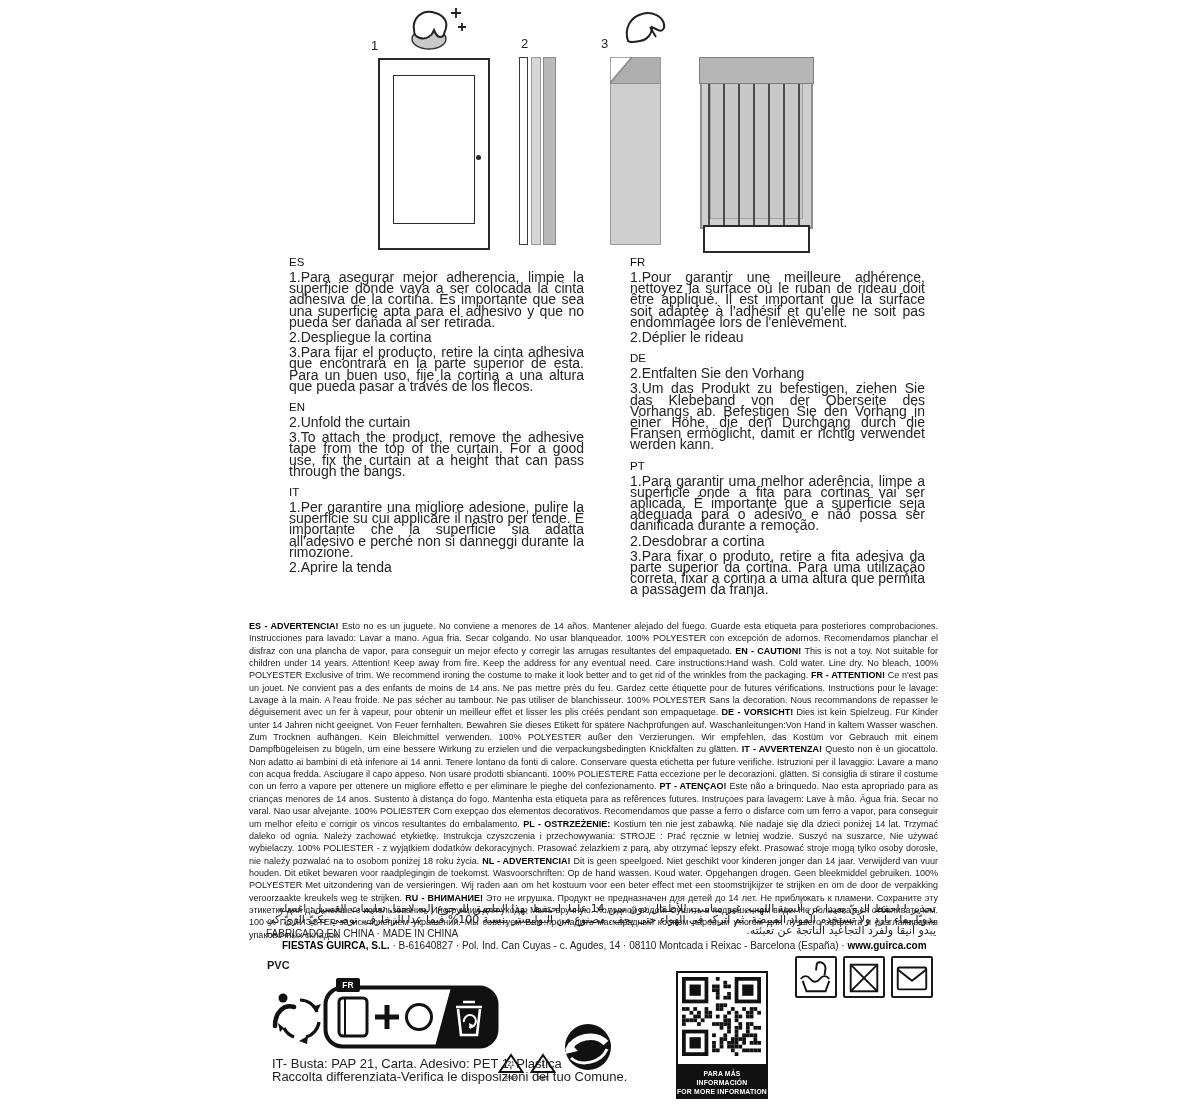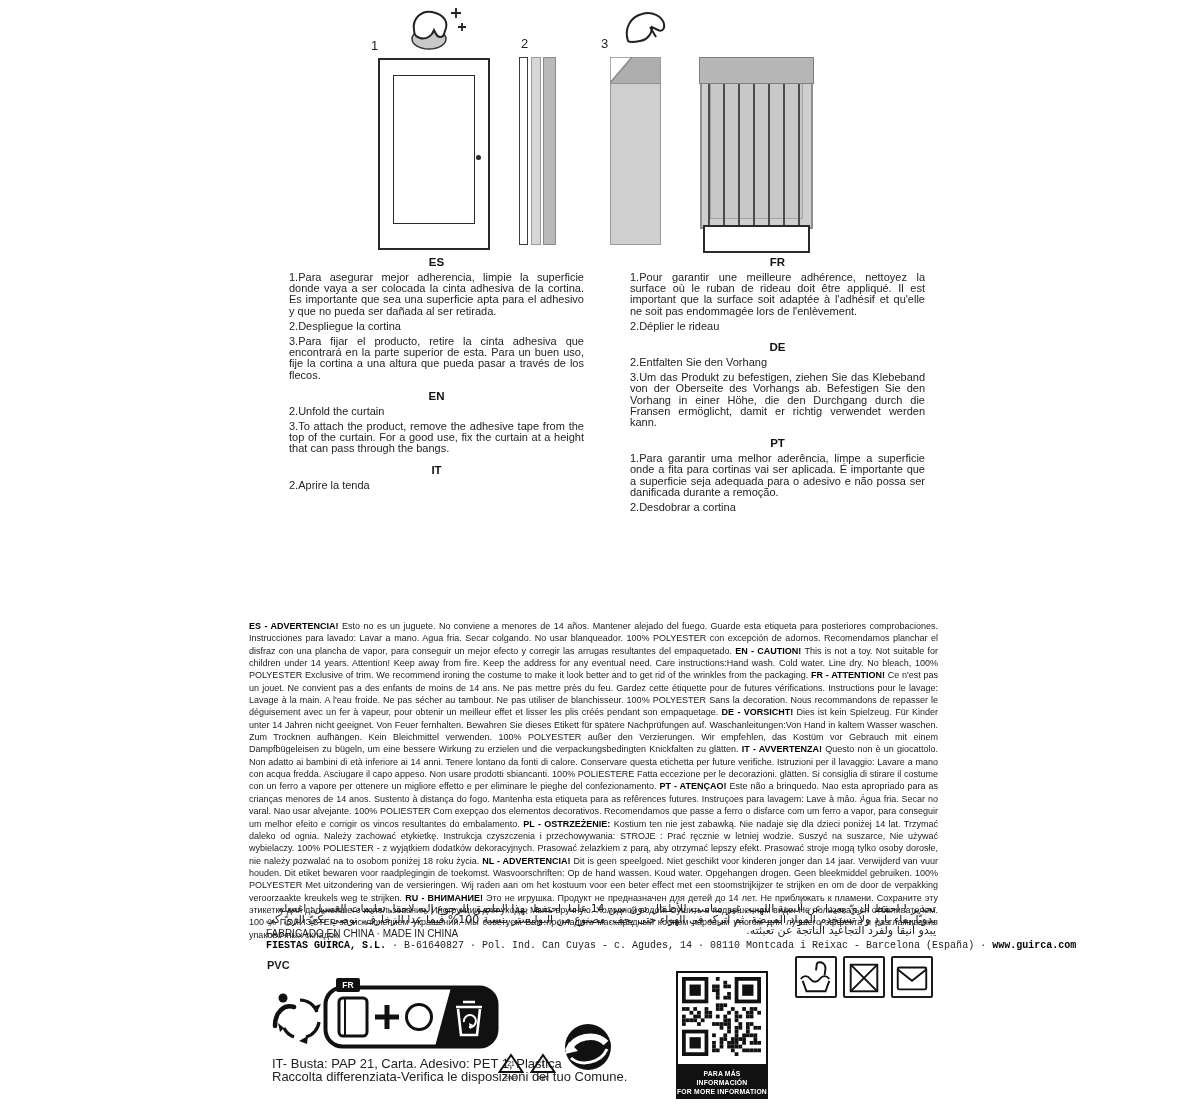--- a/index.html
+++ b/index.html
@@ -34,33 +34,33 @@
   .rdoor .chead { position:absolute; left:-1px; right:-1px; top:0; height:27px; background:#b6b6b6; border:1.5px solid #7f7f7f; }
   .rdoor .fringe { position:absolute; left:8px; right:7px; top:27px; height:141px;
     background:repeating-linear-gradient(90deg,#4b4b4b 0 1.8px, transparent 1.8px 15px); }
   .rdoor .base { position:absolute; left:3px; right:3px; bottom:0; height:28px; background:#fff; border:2px solid #2a2a2a; }
 
   
   .lang-col { position:absolute; top:256px; width:295px; }
   .col-left  { left:289px; }
   .col-right { left:630px; }
   .lang-sec { margin-bottom:9px; }
-  .lang-sec h3 { font-size:11.5px; font-weight:bold; margin:0 0 4px; color:#111;text-align:center; }
-  .lang-sec p { font-size:11px; line-height:11.2px; text-align:justify; margin:0 0 4px; color:#242424; }
+  .lang-sec h3 { font-size:11.5px; font-weight:normal; margin:0 0 4px; color:#111; }
+  .lang-sec p { font-size:14px; line-height:11.2px; text-align:justify; margin:0 0 4px; color:#242424; }
 
   
   .warning { position:absolute; left:249px; top:620px; width:689px;
     font-size:9px; line-height:12.35px; text-align:justify; color:#1b1b1b; }
   .warning b { font-weight:bold; color:#000; }
 
   .arabic { position:absolute; left:262px; top:904px; width:674px; direction:rtl;
     font-size:11px; line-height:10.8px; text-align:right; font-family:"DejaVu Sans",sans-serif; color:#1b1b1b; }
 
   .madein  { position:absolute; left:266px; top:928px; font-size:10px; color:#222; }
-  .company { position:absolute; left:266px; top:940px; font-size:10px; color:#222;font-family:Liberation Mono, monospace; }
+  .company { position:absolute; left:282px; top:940px; font-size:10px; color:#222; }
   .company b { font-weight:bold; color:#000; }
 
   
   .pvc { position:absolute; left:267px; top:959px; font-size:11px; font-weight:bold; }
 
   .triman { position:absolute; left:272px; top:990px; }
 
   .frlogo { position:absolute; left:323px; top:985px; width:176px; height:64px; }
   .frtag { position:absolute; left:336px; top:978px; width:24px; height:14px; background:#111; color:#fff;
     font-size:8.5px; font-weight:bold; text-align:center; line-height:14px; border-radius:2px; z-index:2; }
@@ -131,39 +131,41 @@
       <p>2.Despliegue la cortina</p>
       <p>3.Para fijar el producto, retire la cinta adhesiva que encontrará en la parte superior de esta. Para un buen uso, fije la cortina a una altura que pueda pasar a través de los flecos.</p>
     </div>
     <div class="lang-sec">
       <h3>EN</h3>
       <p>2.Unfold the curtain</p>
       <p>3.To attach the product, remove the adhesive tape from the top of the curtain. For a good use, fix the curtain at a height that can pass through the bangs.</p>
     </div>
     <div class="lang-sec">
       <h3>IT</h3>
+      <p>1.Per garantire una migliore adesione, pulire la superficie su cui applicare il nastro per tende. È importante che la superficie sia adatta all'adesivo e perché non si danneggi durante la rimozione.</p>
       <p>2.Aprire la tenda</p>
     </div>
   </div>
 
   <div class="lang-col col-right">
     <div class="lang-sec">
       <h3>FR</h3>
       <p>1.Pour garantir une meilleure adhérence, nettoyez la surface où le ruban de rideau doit être appliqué. Il est important que la surface soit adaptée à l'adhésif et qu'elle ne soit pas endommagée lors de l'enlèvement.</p>
       <p>2.Déplier le rideau</p>
     </div>
     <div class="lang-sec">
       <h3>DE</h3>
       <p>2.Entfalten Sie den Vorhang</p>
       <p>3.Um das Produkt zu befestigen, ziehen Sie das Klebeband von der Oberseite des Vorhangs ab. Befestigen Sie den Vorhang in einer Höhe, die den Durchgang durch die Fransen ermöglicht, damit er richtig verwendet werden kann.</p>
     </div>
     <div class="lang-sec">
       <h3>PT</h3>
       <p>1.Para garantir uma melhor aderência, limpe a superficie onde a fita para cortinas vai ser aplicada. É importante que a superficie seja adequada para o adesivo e não possa ser danificada durante a remoção.</p>
       <p>2.Desdobrar a cortina</p>
+      <p>3.Para fixar o produto, retire a fita adesiva da parte superior da cortina. Para uma utilização correta, fixar a cortina a uma altura que permita a passagem da franja.</p>
     </div>
   </div>
 
   <p class="warning">
     <b>ES - ADVERTENCIA!</b>
     <span>Esto no es un juguete. No conviene a menores de 14 años. Mantener alejado del fuego. Guarde esta etiqueta para posteriores comprobaciones. Instrucciones para lavado: Lavar a mano. Agua fria. Secar colgando. No usar blanqueador. 100% POLYESTER con excepción de adornos. Recomendamos planchar el disfraz con una plancha de vapor, para conseguir un mejor efecto y corregir las arrugas resultantes del empaquetado.</span>
     <b>EN - CAUTION!</b>
     <span>This is not a toy. Not suitable for children under 14 years. Attention! Keep away from fire. Keep the address for any eventual need. Care instructions:Hand wash. Cold water. Line dry. No bleach, 100% POLYESTER Exclusive of trim. We recommend ironing the costume to make it look better and to get rid of the wrinkles from the packaging.</span>
     <b>FR - ATTENTION!</b>
     <span>Ce n'est pas un jouet. Ne convient pas a des enfants de moins de 14 ans. Ne pas mettre près du feu. Gardez cette étiquette pour de futures vérifications. Instructions pour le lavage: Lavage à la main. A l'eau froide. Ne pas sécher au tambour. Ne pas utiliser de blanchisseur. 100% POLYESTER Sans la decoration. Nous recommandons de repasser le déguisement avec un fer à vapeur, pour obtenir un meilleur effet et lisser les plis créés pendant son empaquetage.</span>

